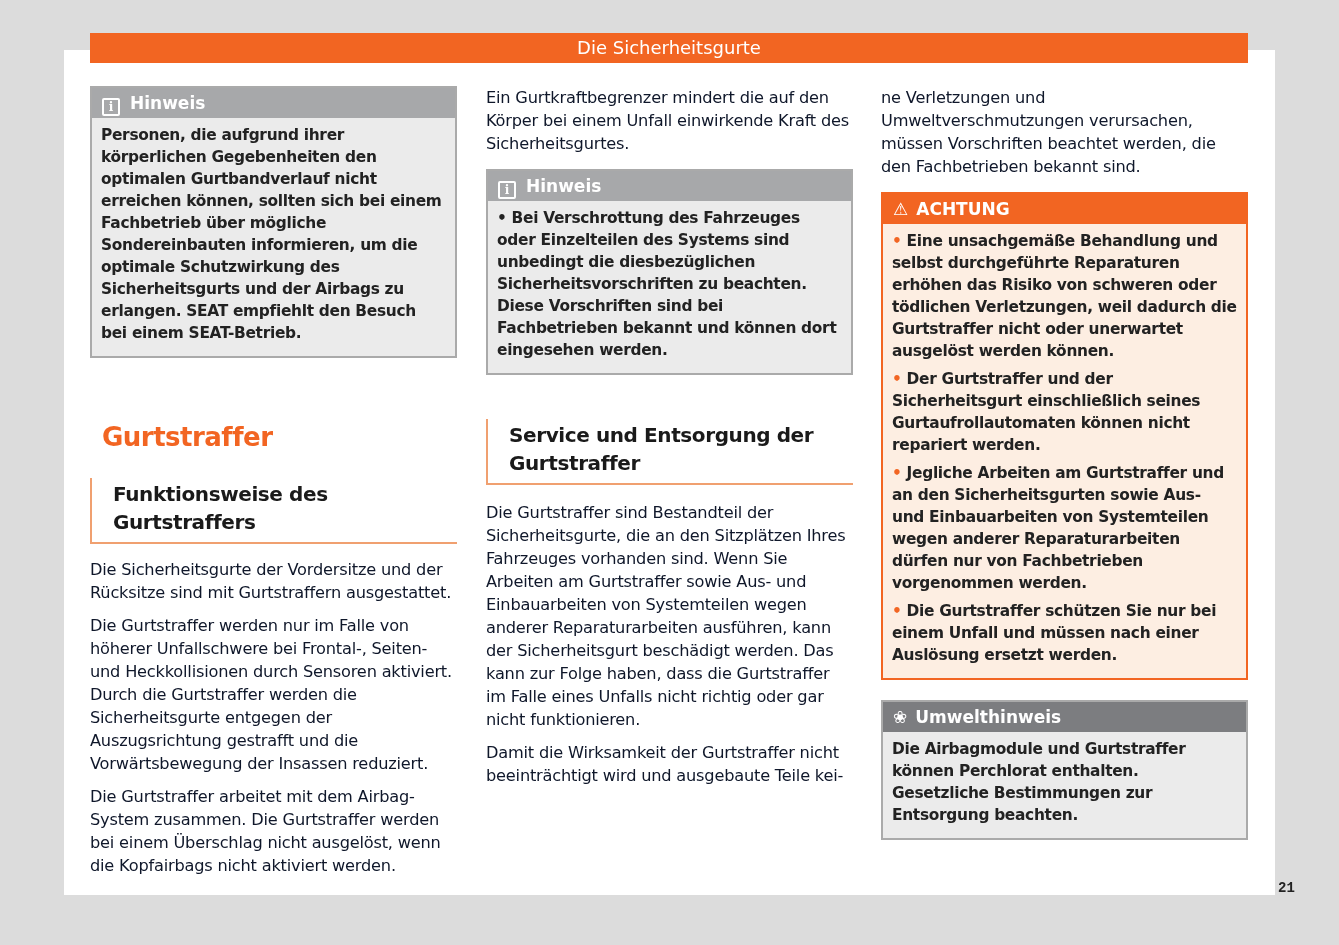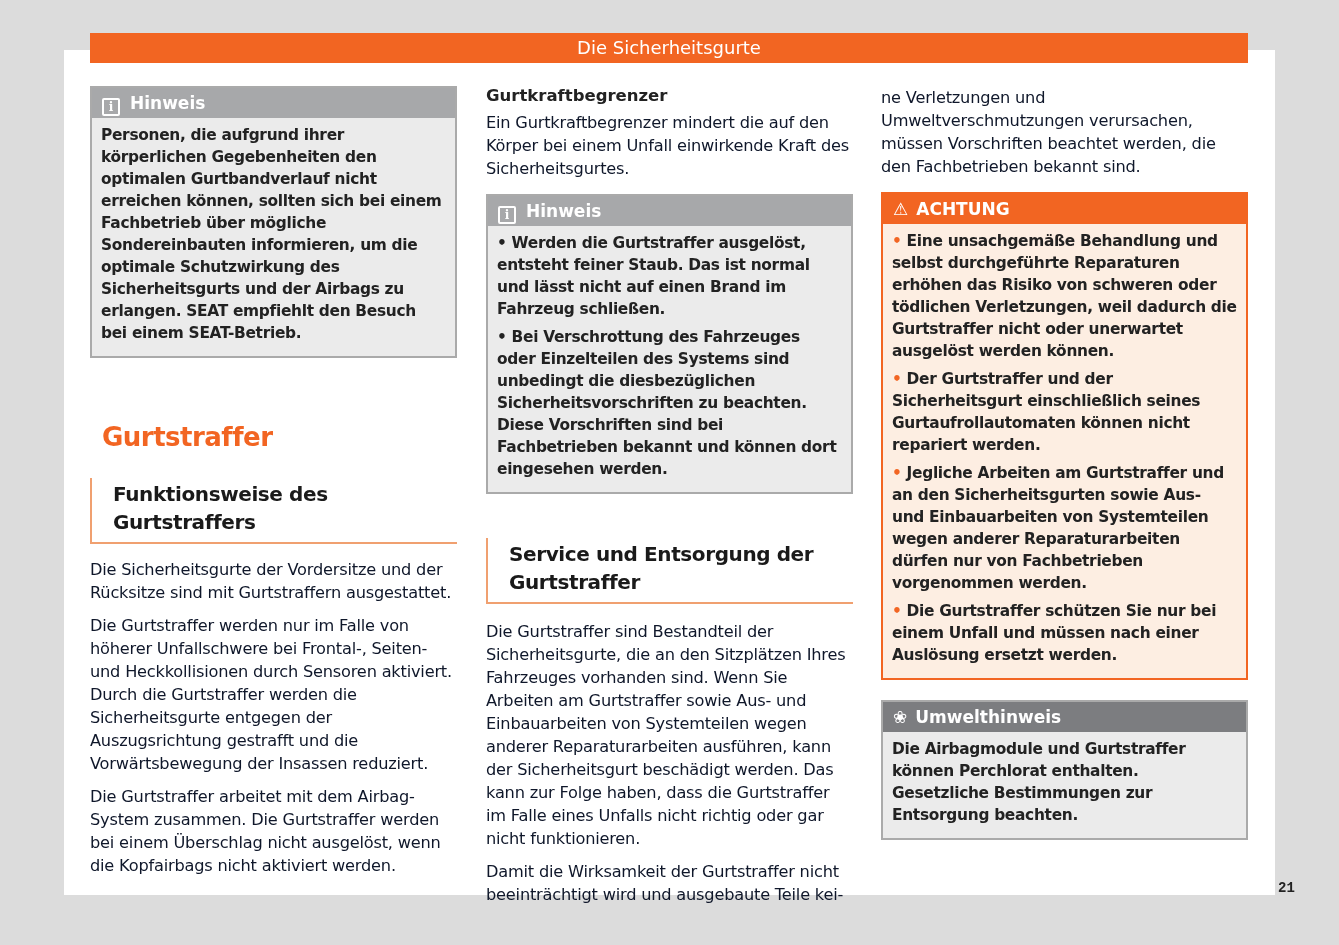--- a/index.html
+++ b/index.html
@@ -44,27 +44,25 @@
   <h1 class="sec">Gurtstraffer</h1>
   <div style="height:14px"></div>
   <h2 class="sub">Funktionsweise des Gurtstraffers</h2>
   <div style="height:14px"></div>
   <p class="body">Die Sicherheitsgurte der Vordersitze und der Rücksitze sind mit Gurtstraffern ausgestattet.</p>
   <p class="body">Die Gurtstraffer werden nur im Falle von höherer Unfallschwere bei Frontal-, Seiten- und Heckkollisionen durch Sensoren aktiviert. Durch die Gurtstraffer werden die Sicherheitsgurte entgegen der Auszugsrichtung gestrafft und die Vorwärtsbewegung der Insassen reduziert.</p>
   <p class="body">Die Gurtstraffer arbeitet mit dem Airbag-System zusammen. Die Gurtstraffer werden bei einem Überschlag nicht ausgelöst, wenn die Kopfairbags nicht aktiviert werden.</p>
 </div>
 
 <div class="col c2">
-  <h3 class="minor">Gurtkraftbegrenzer</h3>
   <p class="body">Ein Gurtkraftbegrenzer mindert die auf den Körper bei einem Unfall einwirkende Kraft des Sicherheitsgurtes.</p>
   <div style="height:4px"></div>
   <div class="box">
     <div class="hd"><span class="ico">i</span><span>Hinweis</span></div>
     <div class="bd">
-      <p><span>• </span><span>Werden die Gurtstraffer ausgelöst, entsteht feiner Staub. Das ist normal und lässt nicht auf einen Brand im Fahrzeug schließen.</span></p>
       <p><span>• </span><span>Bei Verschrottung des Fahrzeuges oder Einzelteilen des Systems sind unbedingt die diesbezüglichen Sicherheitsvorschriften zu beachten. Diese Vorschriften sind bei Fachbetrieben bekannt und können dort eingesehen werden.</span></p>
     </div>
   </div>
   <div style="height:44px"></div>
   <h2 class="sub">Service und Entsorgung der Gurtstraffer</h2>
   <div style="height:16px"></div>
   <p class="body">Die Gurtstraffer sind Bestandteil der Sicherheitsgurte, die an den Sitzplätzen Ihres Fahrzeuges vorhanden sind. Wenn Sie Arbeiten am Gurtstraffer sowie Aus- und Einbauarbeiten von Systemteilen wegen anderer Reparaturarbeiten ausführen, kann der Sicherheitsgurt beschädigt werden. Das kann zur Folge haben, dass die Gurtstraffer im Falle eines Unfalls nicht richtig oder gar nicht funktionieren.</p>
   <p class="body">Damit die Wirksamkeit der Gurtstraffer nicht beeinträchtigt wird und ausgebaute Teile kei-</p>
 </div>
 

